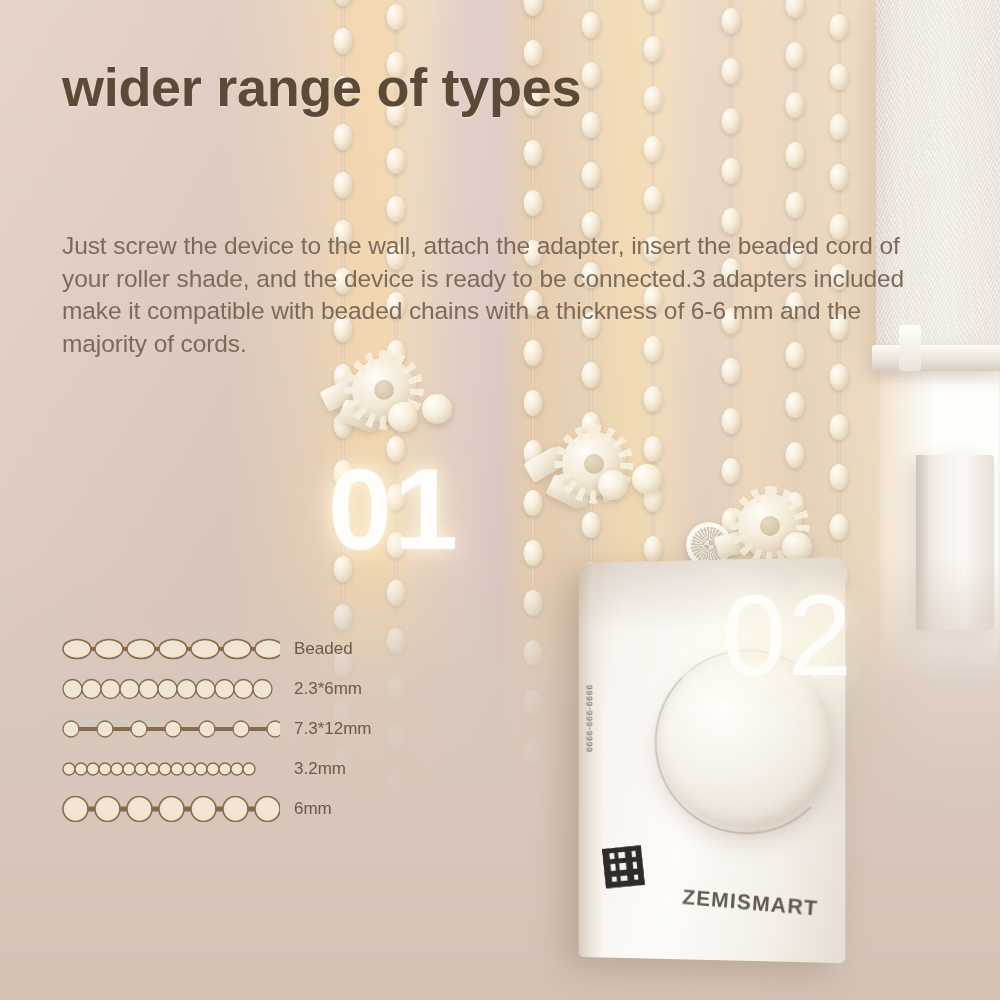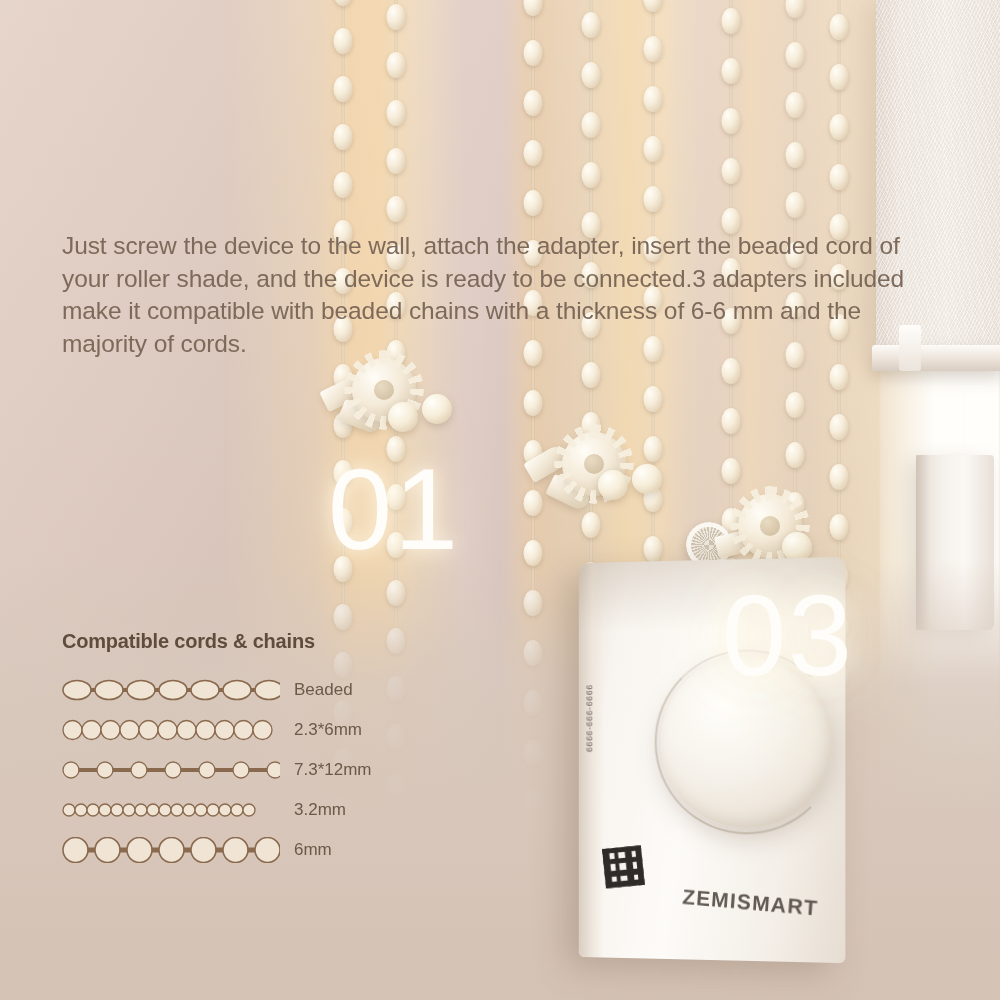--- a/index.html
+++ b/index.html
@@ -192,21 +192,21 @@
 
   
   .step {
     position:absolute;
     font-size:115px; font-weight:400; line-height:1;
     color:#fffdf9;
     font-family:"Liberation Sans", sans-serif;
     text-shadow:0 0 18px rgba(255,248,230,.95), 0 0 46px rgba(255,243,215,.8);
     letter-spacing:2px;
   }
-  .step-01 { left:328px; top:452px; }
+  .step-01 { left:328px; top:452px;font-weight:bold; }
   .step-02 { left:538px; top:516px; }
   .step-03 { left:722px; top:578px; text-shadow:0 0 24px rgba(255,250,236,1), 0 0 60px rgba(255,246,222,.95), 0 0 96px rgba(255,240,205,.8); }
 
   
   .headline {
     position:absolute; left:62px; top:54px;
     font-size:54px; font-weight:700; line-height:1.24;
     color:#5c4a39;
     letter-spacing:-.3px;
     text-shadow:0 1px 2px rgba(255,250,240,.45);
@@ -454,29 +454,29 @@
     <div class="device-left-edge"></div>
     <div class="device-top-shadow"></div>
     <div class="dial-rim"></div>
     <div class="dial"></div>
     <div class="qr"></div>
     <div class="serial">6666-666-6666</div>
     <div class="brand">ZEMISMART</div>
   </div>
 
   <div class="step step-01">01</div>
-  <div class="step step-03">03</div>
+  <div class="step step-03">02</div>
 
   <div class="headline">
+    <span>wider range of types</span>
   </div>
 
   <div class="body-copy">Just screw the device to the wall, attach the adapter, insert the beaded cord of your roller shade, and the device is ready to be connected.3 adapters included make it compatible with beaded chains with a thickness of 6-6 mm and the majority of cords.</div>
 
   <div class="legend">
-    <div class="legend-title">Compatible cords &amp; chains</div>
     <div id="legend-rows">
         <div class="legend-row">
           <svg class="legend-diagram" viewBox="0 0 218 26">
             <ellipse cx="15" cy="13" rx="14" ry="9.5" fill="#f0e4d4" stroke="#8a6a4e" stroke-width="1.6"></ellipse>
             <rect x="28.5" y="11" width="5" height="4" fill="#8a6a4e"></rect>
             <ellipse cx="47" cy="13" rx="14" ry="9.5" fill="#f0e4d4" stroke="#8a6a4e" stroke-width="1.6"></ellipse>
             <rect x="60.5" y="11" width="5" height="4" fill="#8a6a4e"></rect>
             <ellipse cx="79" cy="13" rx="14" ry="9.5" fill="#f0e4d4" stroke="#8a6a4e" stroke-width="1.6"></ellipse>
             <rect x="92.5" y="11" width="5" height="4" fill="#8a6a4e"></rect>
             <ellipse cx="111" cy="13" rx="14" ry="9.5" fill="#f0e4d4" stroke="#8a6a4e" stroke-width="1.6"></ellipse>

